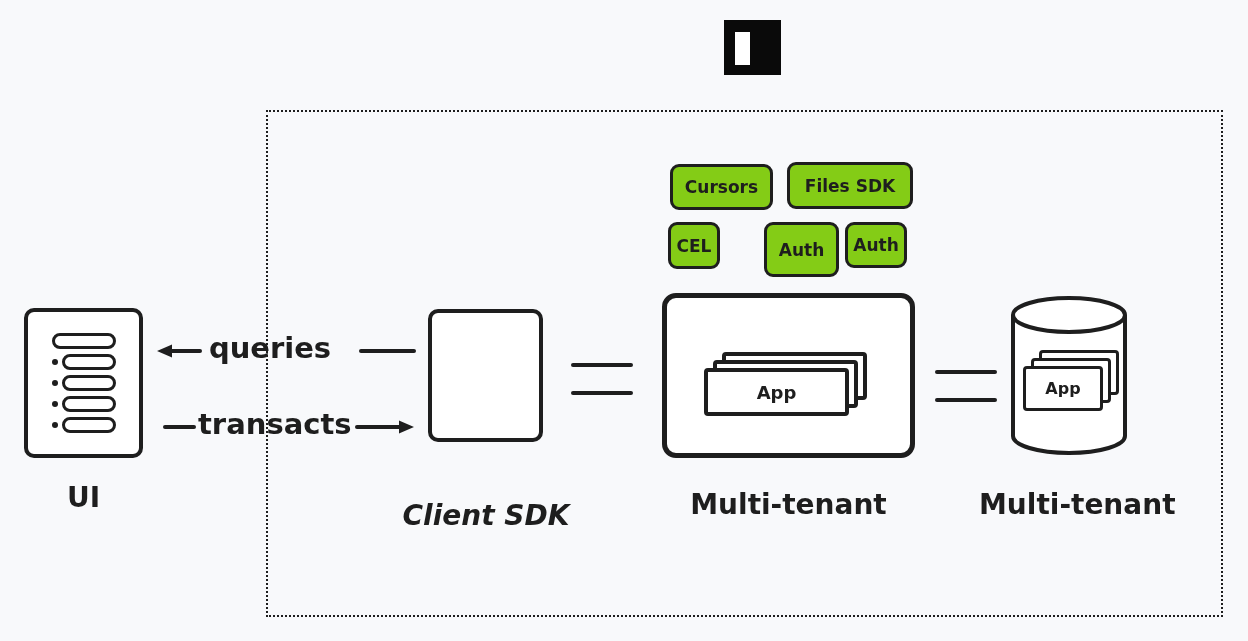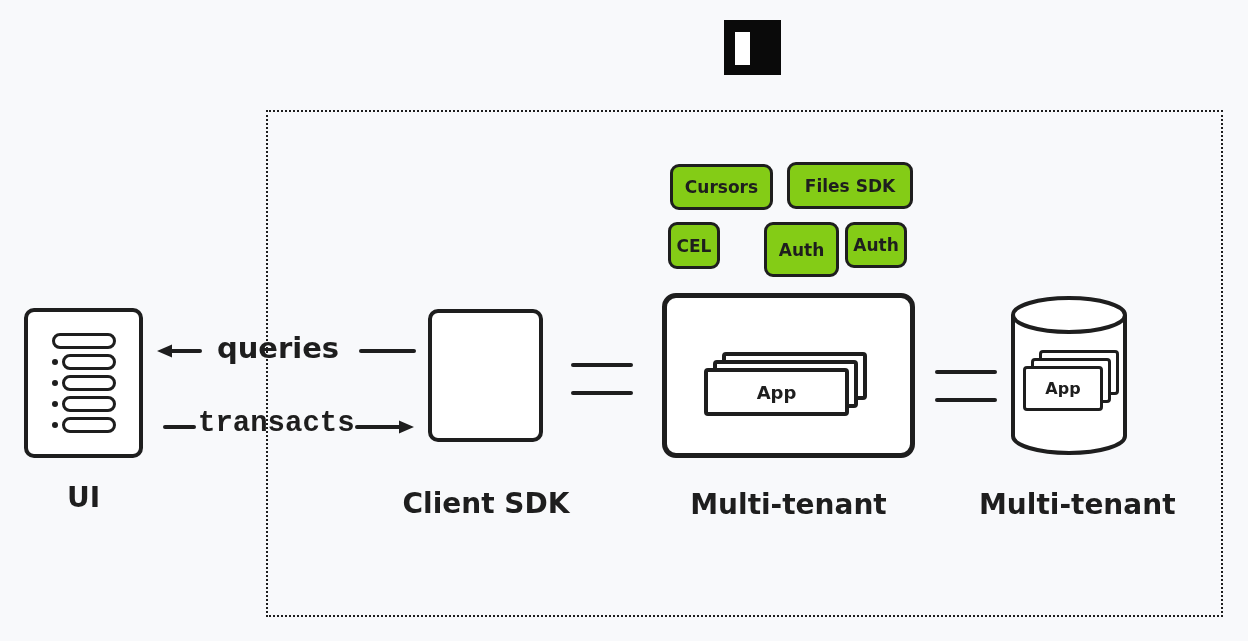--- a/index.html
+++ b/index.html
@@ -26,22 +26,22 @@
   .ui-box { left:24px; top:308px; width:119px; height:150px; display:flex; align-items:center; justify-content:center; }
   .ui-rows { display:flex; flex-direction:column; gap:5px; }
   .ui-row { display:flex; align-items:center; gap:4px; height:16px; }
   .ui-dot { width:6px; height:6px; border-radius:50%; background:#1e1e1e; flex:0 0 auto; }
   .ui-pill { height:16px; border:3px solid #1e1e1e; border-radius:8px; background:#ffffff; }
   .ui-pill.long { width:64px; }
   .ui-pill.short { width:54px; }
 
   
   .edge-label { font-size:29px; font-weight:bold; text-align:center; white-space:nowrap; }
-  .queries-label { left:213px; top:331px; width:130px; }
-  .transacts-label { left:198px; top:407px; width:152px;font-family:Liberation Mono, monospace; }
+  .queries-label { left:205px; top:331px; width:130px; }
+  .transacts-label { left:198px; top:407px; width:152px; }
   .hline { height:4px; background:#1e1e1e; border-radius:2px; }
   .queries-line { left:359px; top:349px; width:57px; }
   .transacts-line { left:163px; top:425px; width:33px; }
   .arrow-left-svg { left:156px; top:343px; }
   .arrow-right-svg { left:355px; top:419px; }
 
   
   .client-sdk-box { left:428px; top:309px; width:115px; height:133px; }
 
   
@@ -73,21 +73,21 @@
            font-size:17px; font-weight:bold; white-space:nowrap; }
   .badge-cursors  { left:670px; top:164px; width:103px; height:46px; }
   .badge-adminsdk { left:787px; top:162px; width:126px; height:47px; }
   .badge-cel      { left:668px; top:222px; width:52px;  height:47px;text-align:right; }
   .badge-auth     { left:764px; top:222px; width:75px;  height:55px; }
   .badge-files    { left:845px; top:222px; width:62px;  height:46px; }
 
   
   .node-label { font-size:28px; font-weight:bold; text-align:center; line-height:35px; white-space:nowrap; }
   .ui-label        { left:24px;  top:480px; width:119px; }
-  .client-sdk-label{ left:398px; top:486px; width:176px; }
+  .client-sdk-label{ left:398px; top:498px; width:176px;font-style:italic; }
   .server-label    { left:652px; top:487px; width:273px; }
   .db-label        { left:979px; top:487px; width:180px; }
 </style>
 </head>
 <body>
 
 <div class="canvas">
 
   <div class="abs logo">
     <div class="logo-bar"></div>

